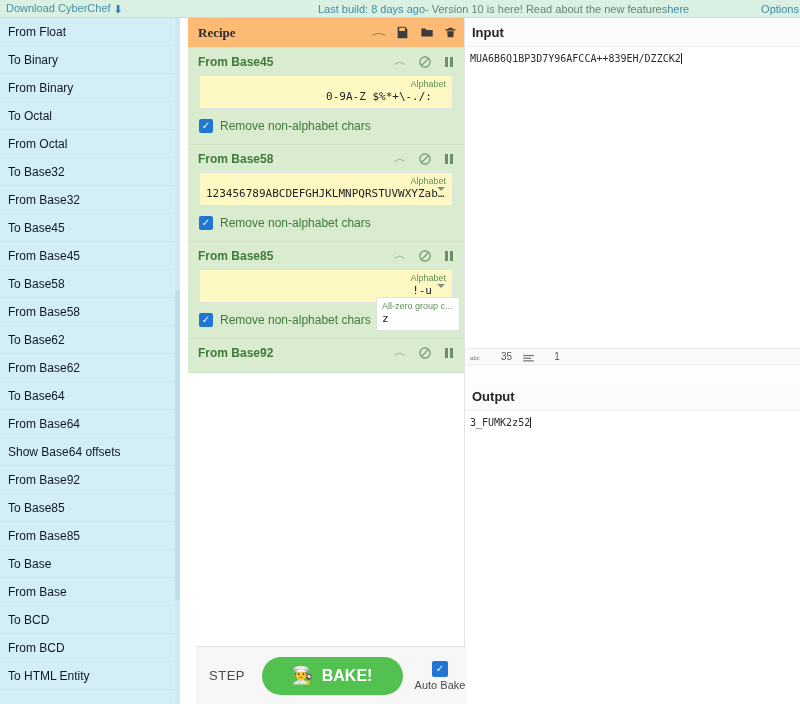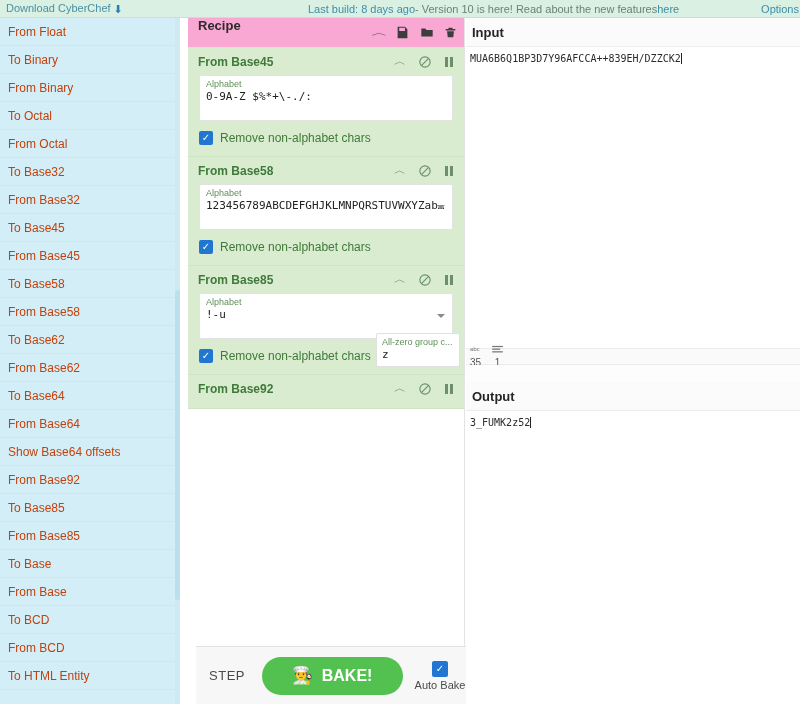--- a/index.html
+++ b/index.html
@@ -16,39 +16,39 @@
   .banner {
     position: absolute; top: 0; left: 0; width: 800px; height: 18px;
     background: #d9f0e3;
     border-bottom: 1px solid #c3e2d2;
     display: flex; align-items: center;
     font-size: 11px;
   }
   .banner-left { padding-left: 6px; color: #4a90a4; white-space: nowrap; }
   .dl-icon { display: inline-block; margin-left: 3px; color: #2a7fb8; font-size: 11px; vertical-align: -1px; }
   .banner-center {
-    position: absolute; left: 308px; top: 0; height: 18px;
+    position: absolute; left: 318px; top: 0; height: 18px;
     display: flex; align-items: center; color: #6f7f76; white-space: nowrap;
   }
   .banner-center .lnk { color: #3d8ea8; }
   .banner-right {
     position: absolute; right: 0px; top: 0; height: 18px;
     display: flex; align-items: center; color: #3d8ea8; padding-right: 1px;
   }
 
   
   .sidebar {
     position: absolute; left: 0; top: 18px; width: 180px; height: 686px;
     background: #d4eef7;
     overflow: hidden;
   }
   .op-item {
     height: 28px; line-height: 28px;
     padding-left: 8px;
-    color: #c2410c;
+    color: #0f172a;
     font-size: 12px;
     border-bottom: 1px solid #cbe8f2;
     white-space: nowrap;
     overflow: hidden;
   }
   .sidebar-scroll {
     position: absolute; right: 0; top: 0; width: 5px; height: 686px;
     background: #cfe9f3;
   }
   .sidebar-scroll .thumb {
@@ -60,24 +60,25 @@
     background: #ffffff;
   }
 
   
   .recipe {
     position: absolute; left: 188px; top: 18px; width: 277px; height: 686px;
     background: #ffffff;
     border-right: 1px solid #e3e3e3;
   }
   .recipe-title-bar {
-    height: 30px; background: #f9a8d4;
-    display: flex; 
+    height: 30px; background: #fdba74;
+    display: flex; align-items: center;
     padding: 0 8px 0 10px;
     border-bottom: 1px solid #d7e8d0;
+    font-family: Liberation Serif, serif;
   }
   .recipe-title { font-weight: bold; font-size: 13px; color: #2b2b2b; flex: 1; }
   .title-icons { display: flex; align-items: center; gap: 11px; }
   .ticon { color: #3d3d3d; display: inline-flex; align-items: center; }
   .chev { color: #5a5a5a; font-size: 11px; transform: scaleX(1.5); }
 
   .recipe-body { position: relative; height: 597px; background: #fff; overflow: hidden; }
 
   .op {
     background: #d9ecd0;
@@ -86,22 +87,22 @@
   .op-head {
     height: 27px; display: flex; align-items: center;
     padding: 0 10px 0 10px;
   }
   .op-name { flex: 1; font-weight: bold; font-size: 12px; color: #3f7a3a; }
   .op-icons { display: flex; align-items: center; gap: 13px; }
   .op-icons .ic { color: #6c8f67; font-size: 12px; display: inline-flex; }
 
   .arg-wrap { padding: 0 11px 10px 11px; position: relative; }
   .arg-field {
-    background: #ffffff; border: 1px solid #e2e2e2; border-radius: 2px;
-    padding: 3px 6px 16px 6px; position: relative;
+    background: #fef9c3; border: 1px solid #e2e2e2; border-radius: 2px;
+    padding: 3px 6px 4px 6px; position: relative; text-align: right;
   }
   .arg-label { font-size: 9px; color: #5f8f59; line-height: 11px; }
   .arg-value {
     font-family: "DejaVu Sans Mono", monospace;
     font-size: 11px; color: #222; line-height: 14px;
     white-space: nowrap; overflow: hidden;
     padding-right: 14px;
   }
   .arg-caret {
     position: absolute; right: 7px; top: 50%; margin-top: -2px;
@@ -167,21 +168,21 @@
 
   .input-pane { position: absolute; left: 0; top: 0; width: 334px; height: 330px; }
   .input-body { position: absolute; top: 29px; left: 0; width: 384px; height: 301px; background: #fff; }
 
   .status-bar {
     position: absolute; left: 0; width: 334px; height: 17px;
     background: #fafafa; border-top: 1px solid #ececec; border-bottom: 1px solid #ececec;
     display: flex; align-items: center; font-size: 10px; color: #555;
     padding-left: 4px; gap: 11px;
   }
-  .stat { display: inline-flex; align-items: center; gap: 4px; flex-direction: column; }
+  .stat { display: inline-flex; align-items: flex-end; gap: 20px; }
   .stat .glyph { color: #777; display: inline-flex; }
 
   .output-pane { position: absolute; left: 0; top: 364px; width: 334px; height: 340px; }
   .output-body { position: absolute; top: 29px; left: 0; width: 334px; height: 290px; background: #fff; }
 
   .io-splitter {
     position: absolute; left: 0; top: 347px; width: 334px; height: 17px;
     background: #fdfdfd;
   }
 </style>

